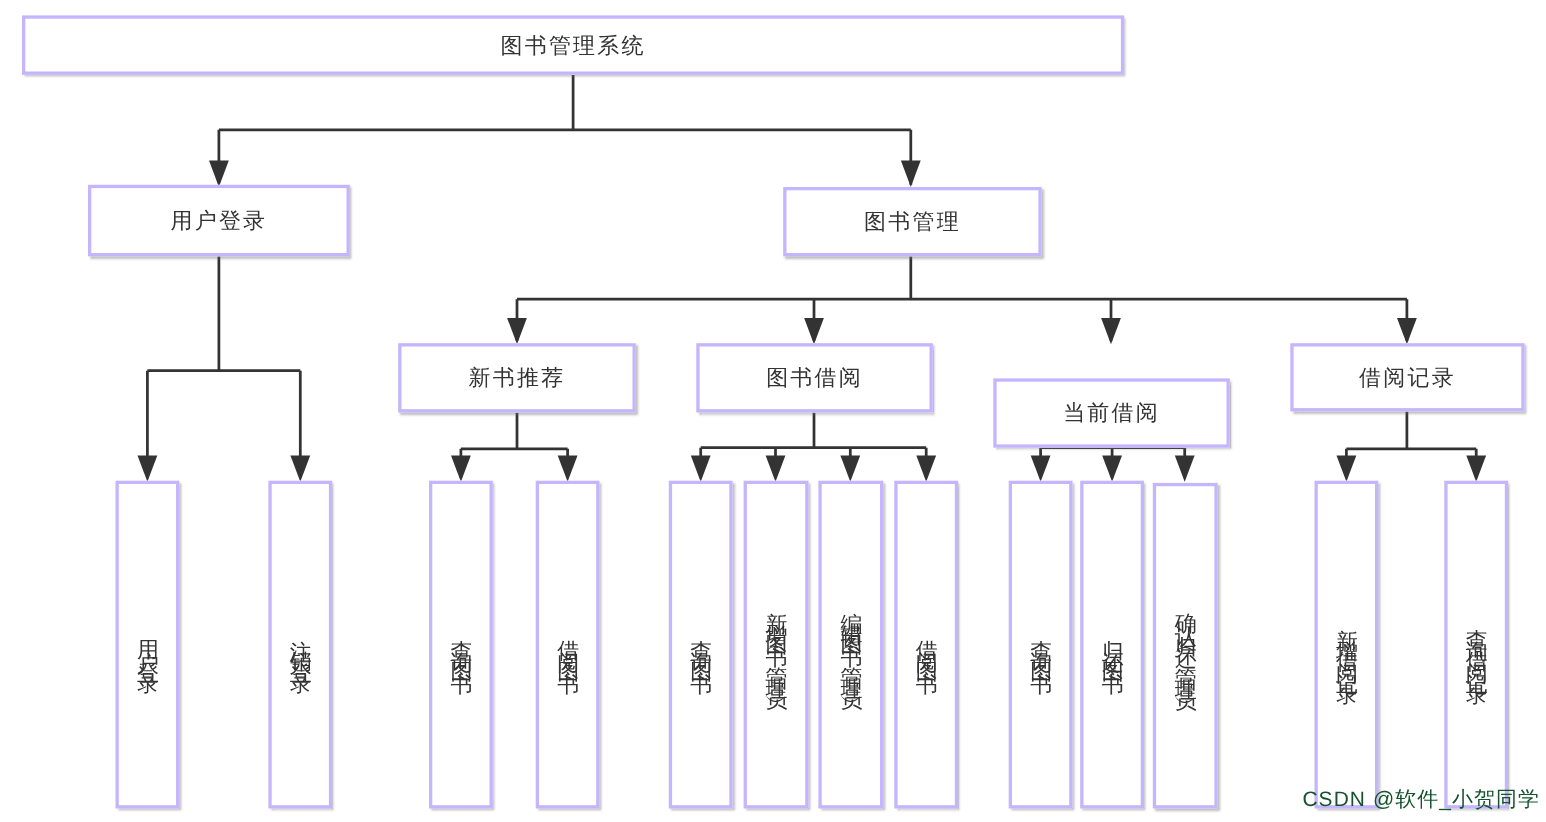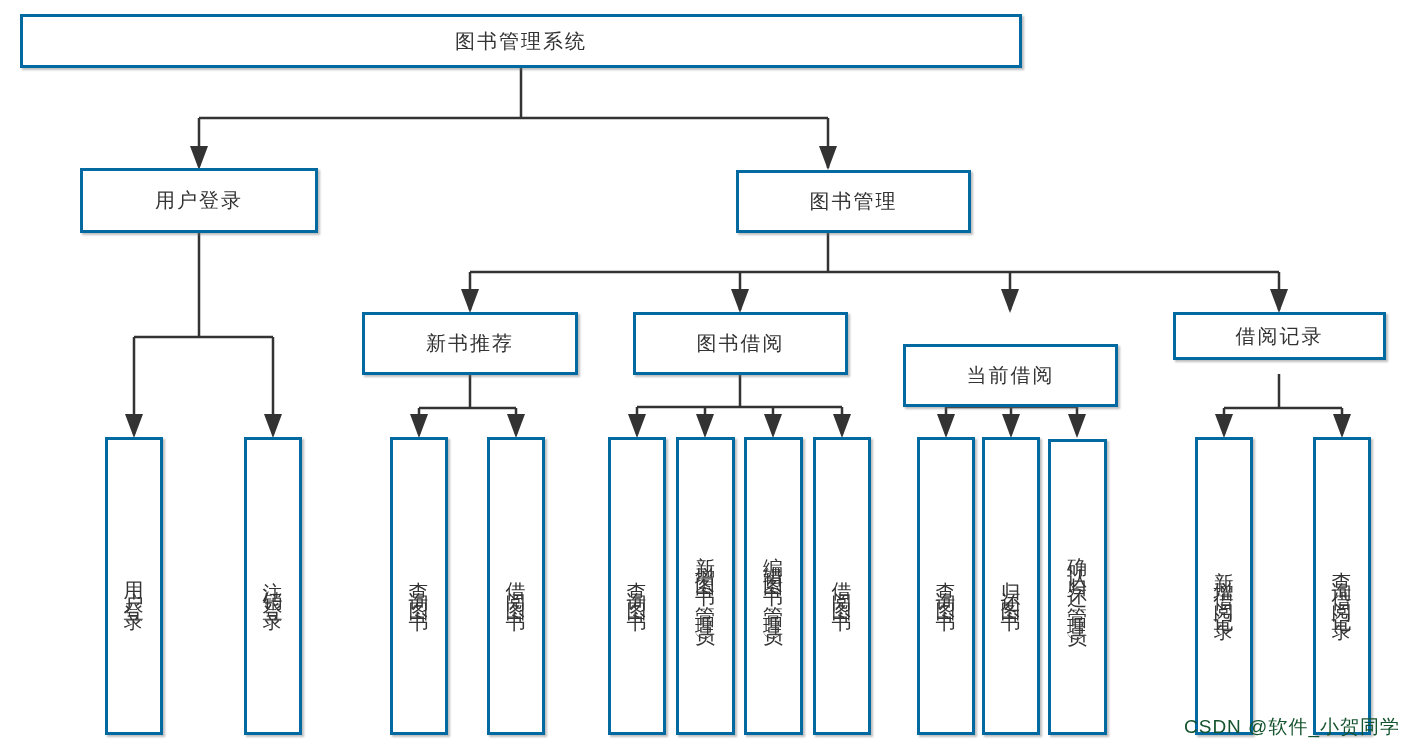--- a/index.html
+++ b/index.html
@@ -13,21 +13,21 @@
   }
   .connector-layer {
     position: absolute;
     left: 0; top: 0;
     width: 1405px; height: 747px;
   }
   .node {
     position: absolute;
     box-sizing: border-box;
     background: #ffffff;
-    border: 3px solid #0369a1;
+    border: 3px solid #c4b5fd;
     color: #333333;
     display: flex;
     align-items: center;
     justify-content: center;
     box-shadow: 2px 2px 2px rgba(110,110,110,0.45);
   }
   .node-h {
     font-size: 20px;
     letter-spacing: 2px;
     white-space: nowrap;
@@ -84,26 +84,26 @@
       <polygon points="1002,414 1020,414 1011,438"></polygon>
       <polygon points="1068,414 1086,414 1077,438"></polygon>
       <polygon points="1215,414 1233,414 1224,438"></polygon>
       <polygon points="1333,414 1351,414 1342,438"></polygon>
     </g>
   </svg>
 
   <div class="node node-h" style="left:20px; top:14px; width:1002px; height:54px;">图书管理系统</div>
 
   <div class="node node-h" style="left:80px; top:168px; width:238px; height:65px;">用户登录</div>
-  <div class="node node-h" style="left:712px; top:170px; width:235px; height:63px;margin-left:24px;">图书管理</div>
+  <div class="node node-h" style="left:712px; top:170px; width:235px; height:63px;">图书管理</div>
 
   <div class="node node-h" style="left:633px; top:312px; width:215px; height:63px;">图书借阅</div>
   <div class="node node-h" style="left:362px; top:312px; width:216px; height:63px;">新书推荐</div>
   <div class="node node-h" style="left:903px; top:312px; width:215px; height:63px;margin-top:32px;">当前借阅</div>
-  <div class="node node-h" style="left:1173px; top:312px; width:213px; height:48px;">借阅记录</div>
+  <div class="node node-h" style="left:1173px; top:312px; width:213px; height:62px;">借阅记录</div>
 
   <div class="node" style="left:105px; top:437px; width:58px; height:298px;">
     <span class="vtext">用户登录</span>
   </div>
   <div class="node" style="left:244px; top:437px; width:58px; height:298px;">
     <span class="vtext">注销登录</span>
   </div>
 
   <div class="node" style="left:390px; top:437px; width:58px; height:298px;">
     <span class="vtext">查询图书</span>

